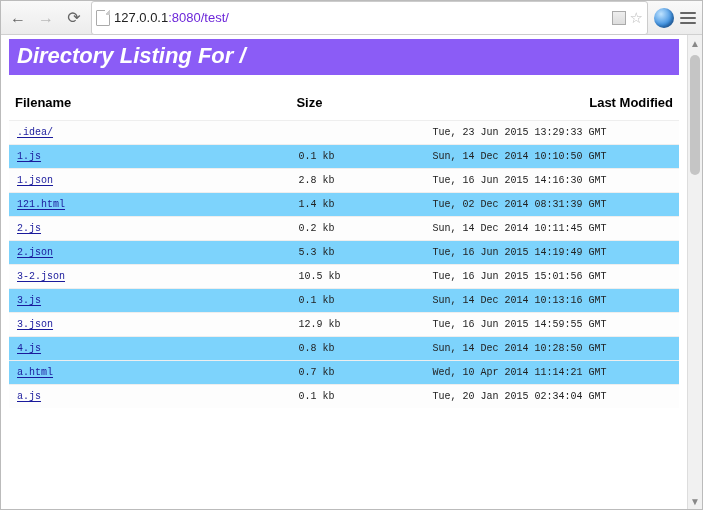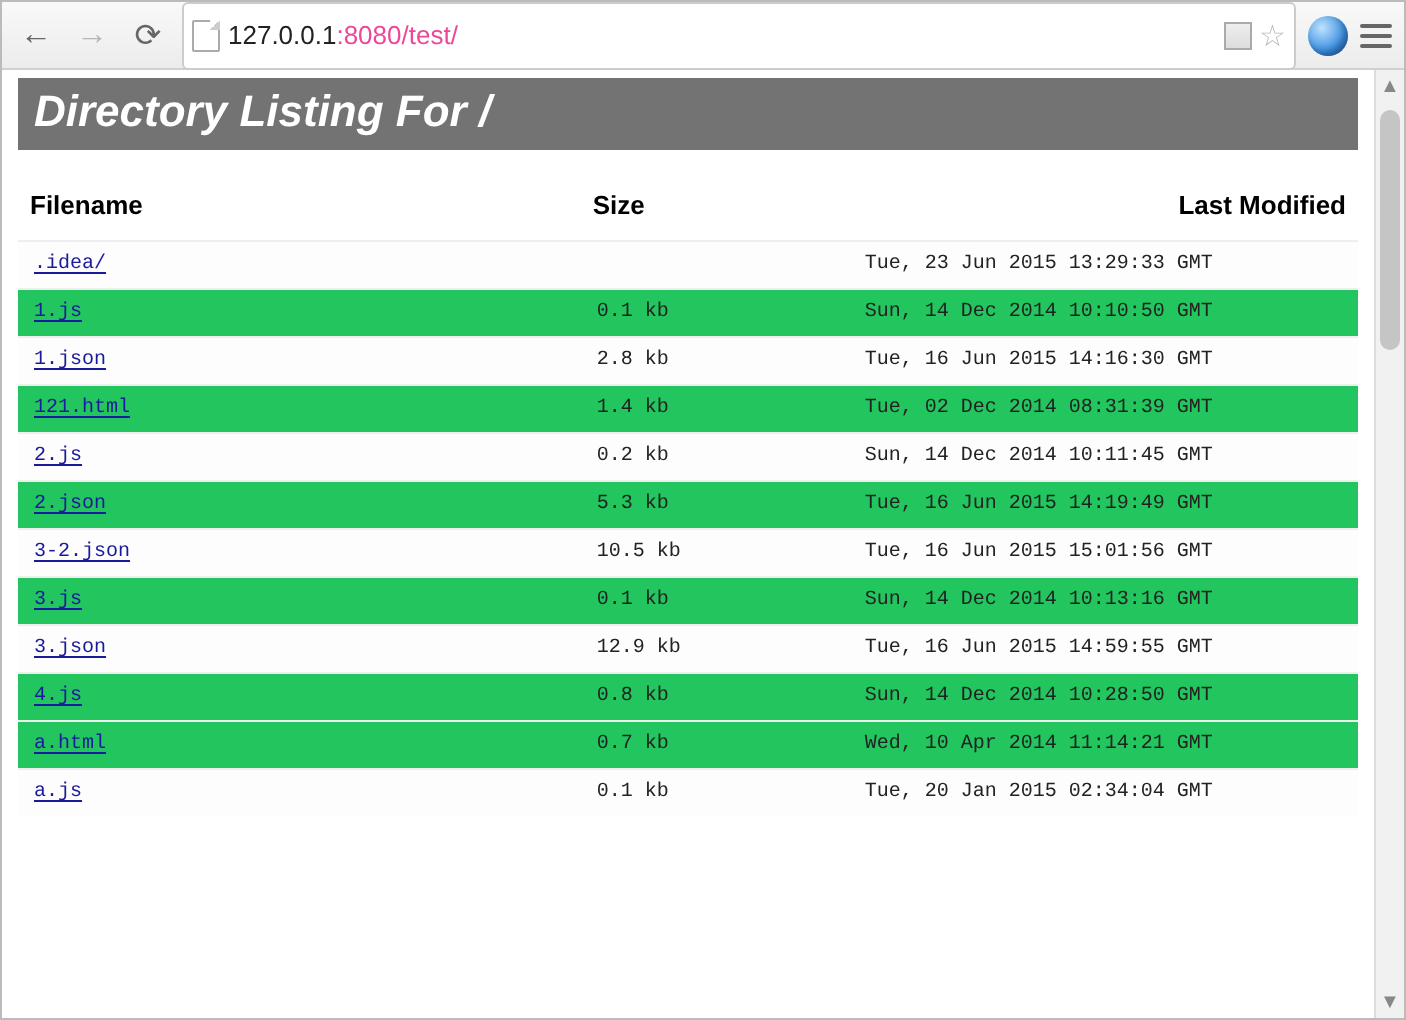--- a/index.html
+++ b/index.html
@@ -7,37 +7,37 @@
   
   .chrome { width:703px; height:510px; background:#fff; border:1px solid #bbb; display:flex; flex-direction:column;}
   .toolbar { height:34px; background: linear-gradient(#f9f9f9,#ececec); border-bottom:1px solid #d0d0d0; display:flex; align-items:center; padding:0 6px; gap:6px; }
   .nav-btn { width:22px; height:22px; display:flex; align-items:center; justify-content:center; color:#666; font-size:16px; border-radius:3px;}
   .nav-btn.disabled { color:#b8b8b8; }
   .urlbar { flex:1; height:24px; background:#fff; border:1px solid #ccc; border-radius:3px; display:flex; align-items:center; padding:16px 4px; gap:4px;}
   .page-icon { width:14px; height:16px; border:1px solid #aaa; border-radius:1px; position:relative; background:#fff;}
   .page-icon:before{content:"";position:absolute;top:-1px;right:-1px;width:5px;height:5px;background:linear-gradient(135deg,#fff 50%,#ccc 50%);}
   .url-text { font-size:13px; color:#222; display:flex; }
   .url-host{color:#222;}
-  .url-rest{color:#ec4899;}
+  .url-rest{color:#6d28d9;}
   .urlbar-right{margin-left:auto;display:flex;gap:4px;align-items:center;}
   .lego{width:14px;height:14px;border:1px solid #aaa;background:linear-gradient(#eee,#ddd);}
   .star{color:#bbb;font-size:15px;}
   .globe { width:20px; height:20px; border-radius:50%; background: radial-gradient(circle at 35% 30%, #bfe3ff, #3c8fe0 60%, #1f5aa8); box-shadow: inset -2px -2px 3px rgba(0,0,0,.25);}
   .menu-ico{display:flex;flex-direction:column;gap:3px;width:16px;}
   .menu-ico span{height:2px;background:#666;border-radius:1px;}
   
   .viewport{flex:1;display:flex;overflow:hidden;}
   .page{flex:1;background:#fff;overflow:hidden;padding:4px 8px 0 8px;}
-  .banner{background:#737373;color:#fff;font-weight:bold;font-style:italic;font-size:22px;padding:4px 8px 6px 8px;font-family:Arial, sans-serif;}
+  .banner{background:#8b5cf6;color:#fff;font-weight:bold;font-style:italic;font-size:22px;padding:4px 8px 6px 8px;font-family:Arial, sans-serif;}
   table.listing{width:100%;border-collapse:collapse;margin-top:14px;}
   table.listing th{ text-align:left; font-size:13px; font-weight:bold; padding:6px 6px 10px 6px; color:#000;}
   table.listing th.size{text-align:left;}
   table.listing th.mod{text-align:right;}
   table.listing td{ padding:6px 8px; font-size:10px; font-family: "Courier New", monospace; color:#222; border-top:1px solid #eee;}
-  table.listing tr.odd td{ background:#22c55e;}
+  table.listing tr.odd td{ background:#7dd3fc;}
   table.listing tr.even td{ background:#fdfdfd;}
   table.listing td.fname a{ color:#1a1a9c; text-decoration:underline; text-underline-offset:2px;}
   table.listing td.size{ }
   table.listing td.mod{ text-align:left; white-space:pre;}
   .col-fname{width:42%;}
   .col-size{width:20%;}
   .col-mod{width:38%; text-align:right;}
   
   .scroll{width:15px;background:#f1f1f1;border-left:1px solid #ddd;position:relative;}
   .scroll .thumb{position:absolute;left:2px;right:2px;top:20px;height:120px;background:#c5c5c5;border-radius:6px;}

